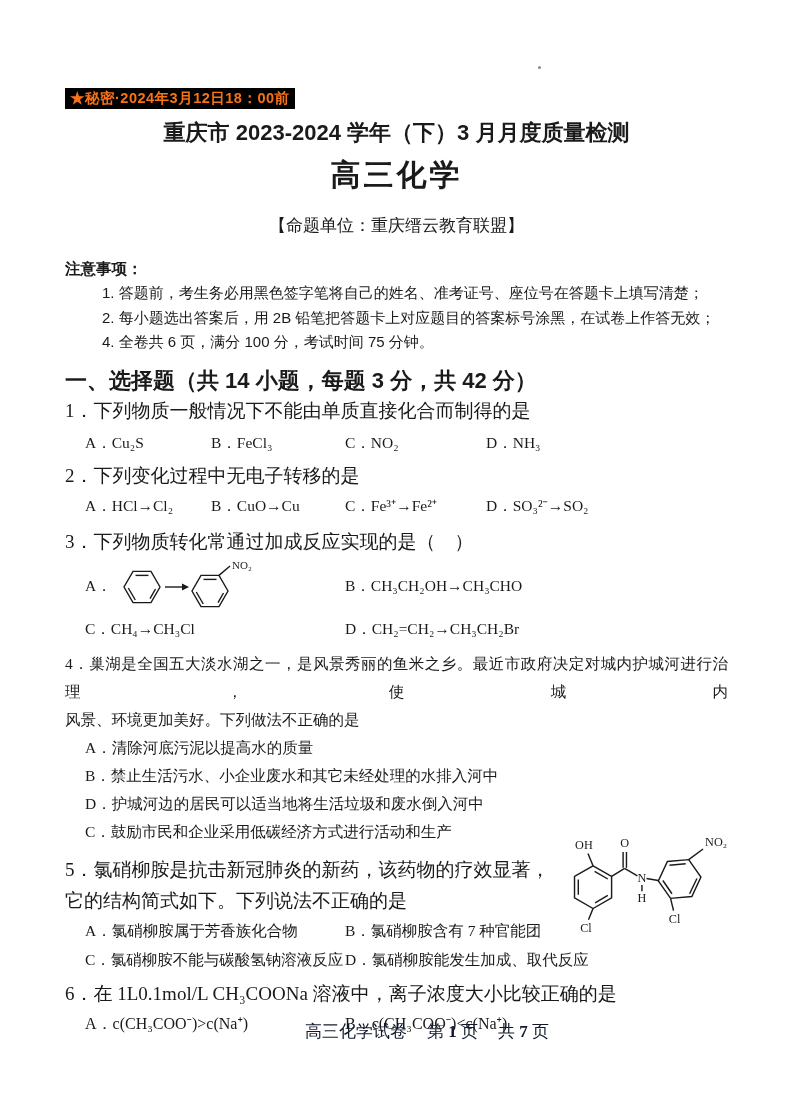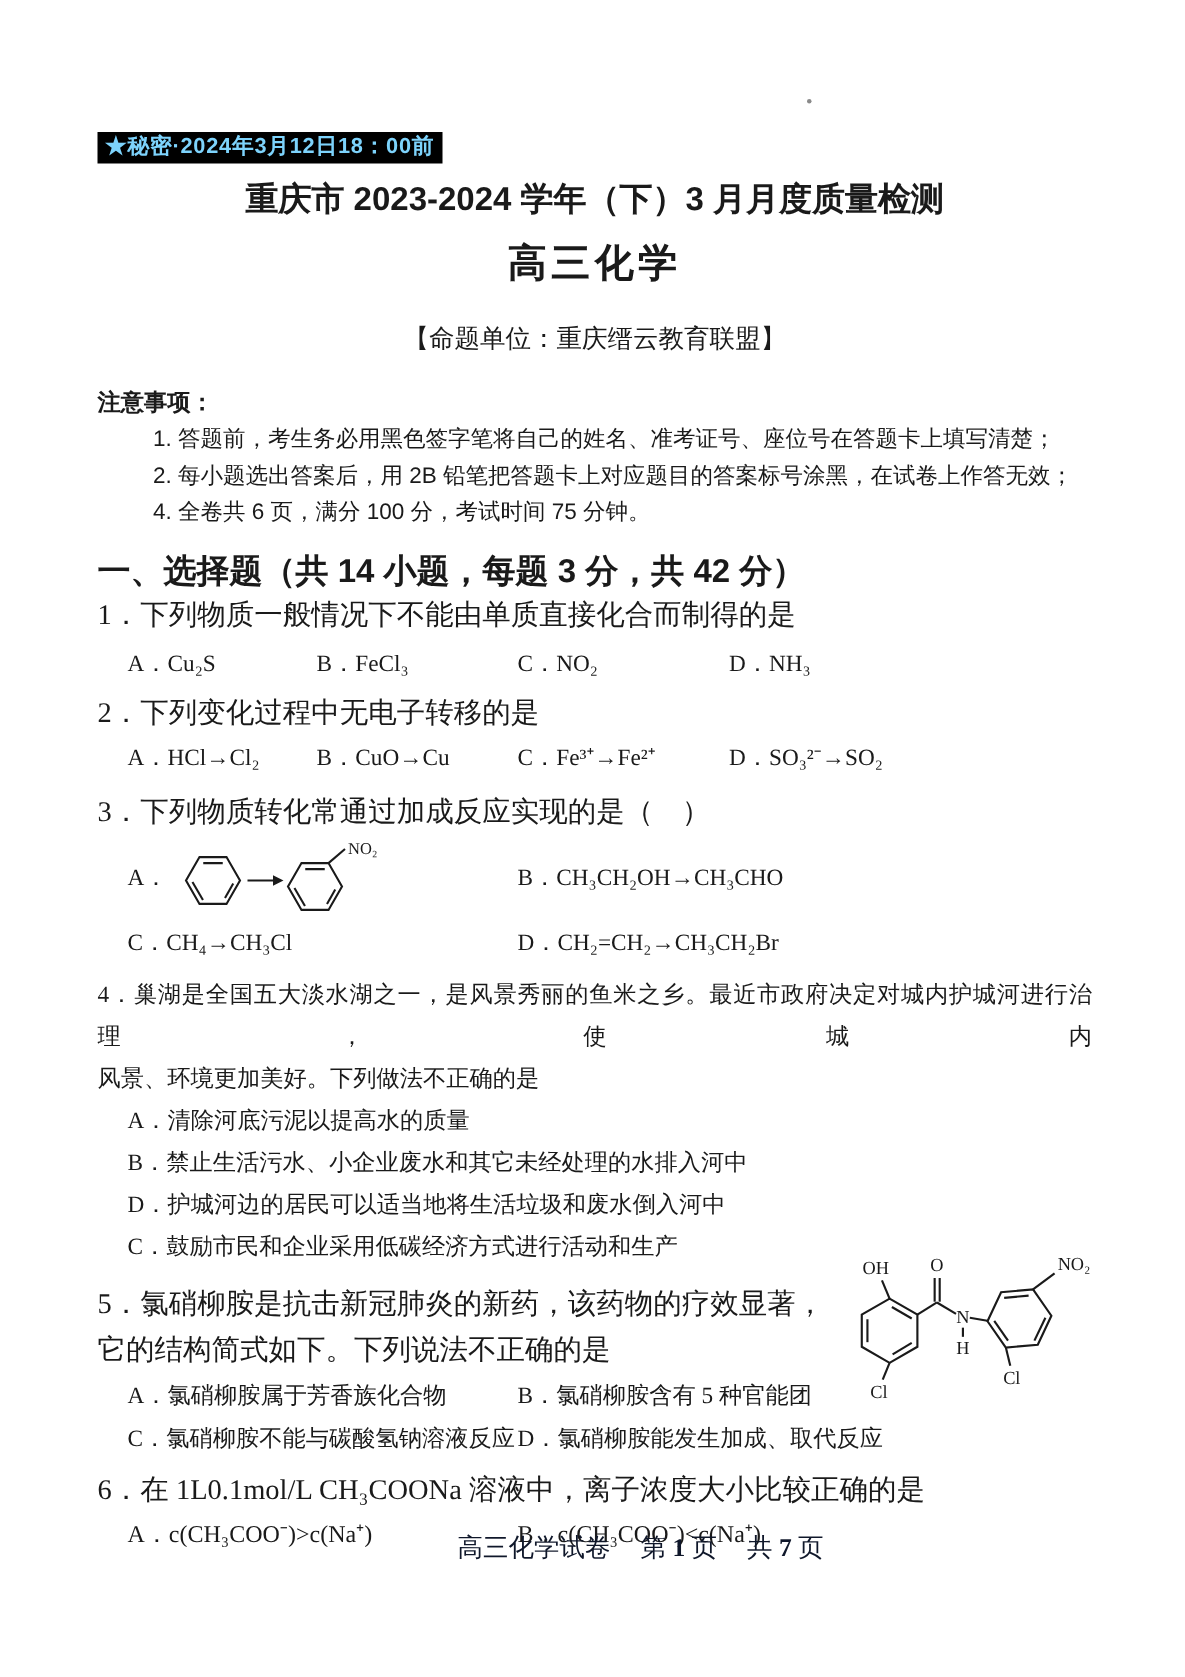--- a/index.html
+++ b/index.html
@@ -4,28 +4,28 @@
 <style>
   * { margin:0; padding:0; box-sizing:border-box; }
   body { background:#ffffff; }
   .page { position:relative; width:790px; height:1118px; background:#fff;
           color:#1a1a1a; font-family:"Liberation Serif", serif; overflow:hidden; }
   .content { padding:0 62px 0 65px; }
 
   .artifact-dot { position:absolute; left:538px; top:66px; width:3px; height:3px;
                   background:#8a8a8a; border-radius:50%; }
 
-  .banner { display:inline-block; margin-top:88px; background:#000; color:#7dd3fc;
+  .banner { display:inline-block; margin-top:88px; background:#000; color:#f97316;
             font-family:"Liberation Sans", sans-serif; font-weight:bold;
             font-size:14.5px; line-height:17px; padding:2px 5px; letter-spacing:.5px; }
 
   .title   { margin-top:9px; text-align:center; font-family:"Liberation Sans", sans-serif;
              font-weight:bold; font-size:22px; line-height:30px; }
   .subject { margin-top:7px; text-align:center; font-family:"Liberation Sans", sans-serif;
-             font-weight:bold; font-size:26px; line-height:40px; letter-spacing:3px; }
+             font-weight:bold; font-size:30px; line-height:40px; letter-spacing:3px; }
   .unit    { margin-top:19px; text-align:center; font-size:17px; line-height:24px; }
 
   .notice-heading { margin-top:19px; font-family:"Liberation Sans", sans-serif;
                     font-weight:bold; font-size:15.5px; line-height:24px; }
   .notice-item { margin-left:37px; font-family:"Liberation Sans", sans-serif;
                  font-size:15px; line-height:24.5px; }
 
   .section-heading { margin-top:13px; font-family:"Liberation Sans", sans-serif;
                      font-weight:bold; font-size:22px; line-height:26px; }
 
@@ -170,21 +170,21 @@
         <text x="148" y="22" font-size="12" text-anchor="start">NO₂</text>
         <line class="bond" x1="114.1" y1="73" x2="117" y2="85"></line>
         <text x="118" y="97" font-size="12" text-anchor="middle">Cl</text>
         <line class="bond" x1="38" y1="83" x2="33.5" y2="94"></line>
         <text x="31" y="106" font-size="12" text-anchor="middle">Cl</text>
       </svg>
       <div class="stem">5．氯硝柳胺是抗击新冠肺炎的新药，该药物的疗效显著，</div>
       <div class="stem">它的结构简式如下。下列说法不正确的是</div>
       <div class="opt-row">
         <span class="cw">A．氯硝柳胺属于芳香族化合物</span>
-        <span>B．氯硝柳胺含有 5 种官能团</span>
+        <span>B．氯硝柳胺含有 7 种官能团</span>
       </div>
       <div class="opt-row">
         <span class="cw">C．氯硝柳胺不能与碳酸氢钠溶液反应</span>
         <span>D．氯硝柳胺能发生加成、取代反应</span>
       </div>
     </div>
 
     
     <div class="q6">
       <div class="stem">6．在 1L0.1mol/L CH₃COONa 溶液中，离子浓度大小比较正确的是</div>

